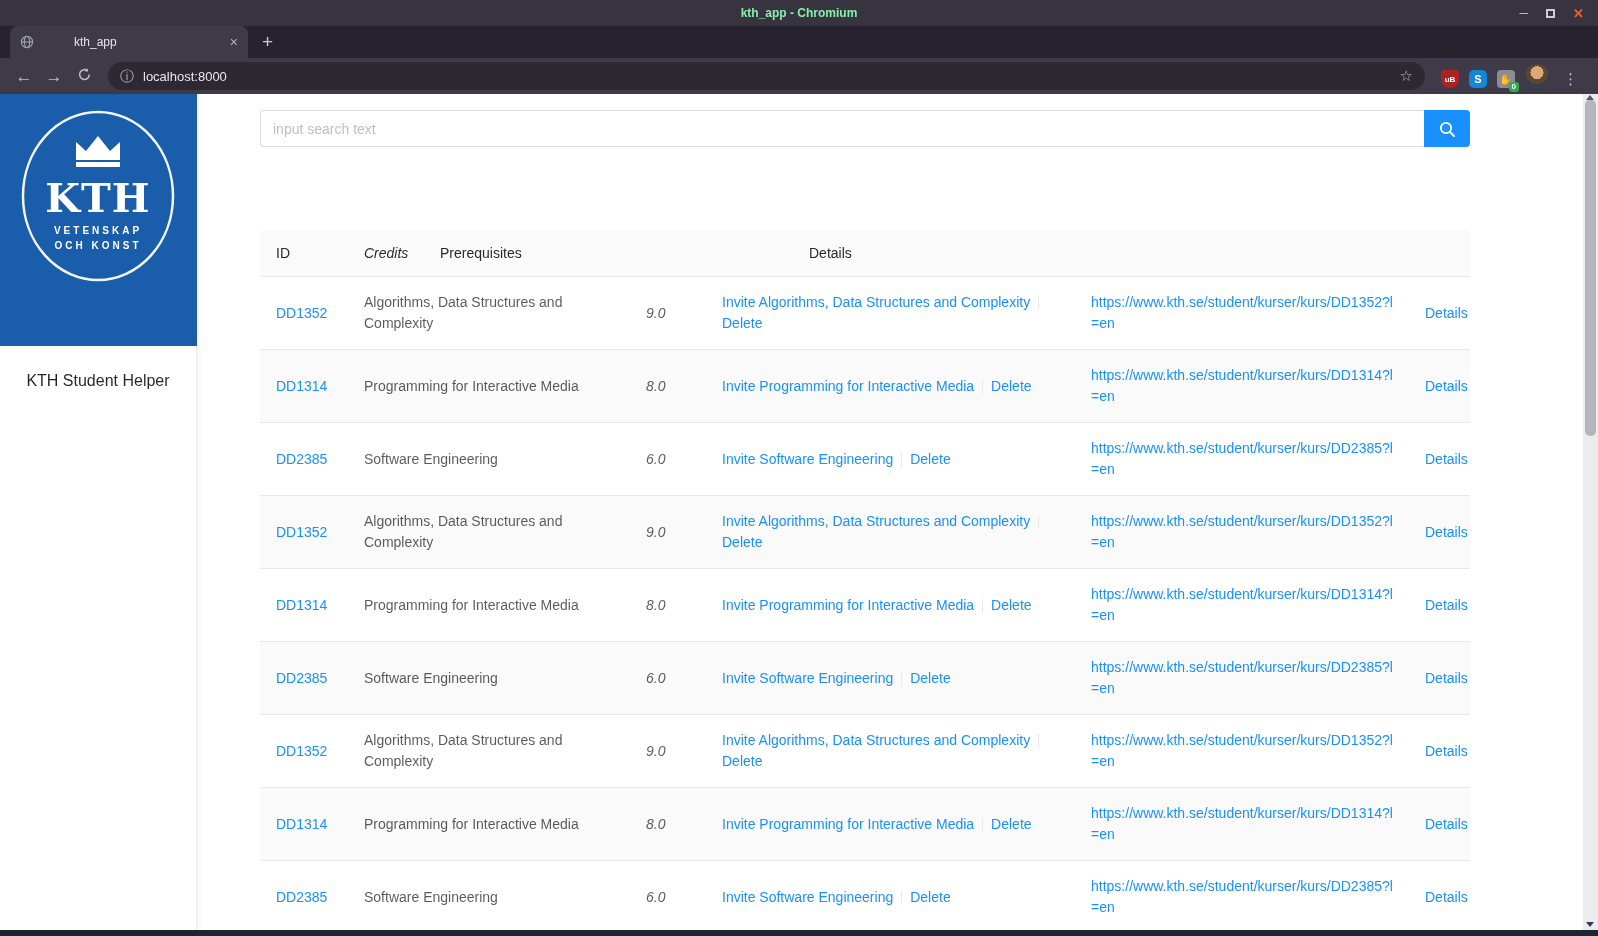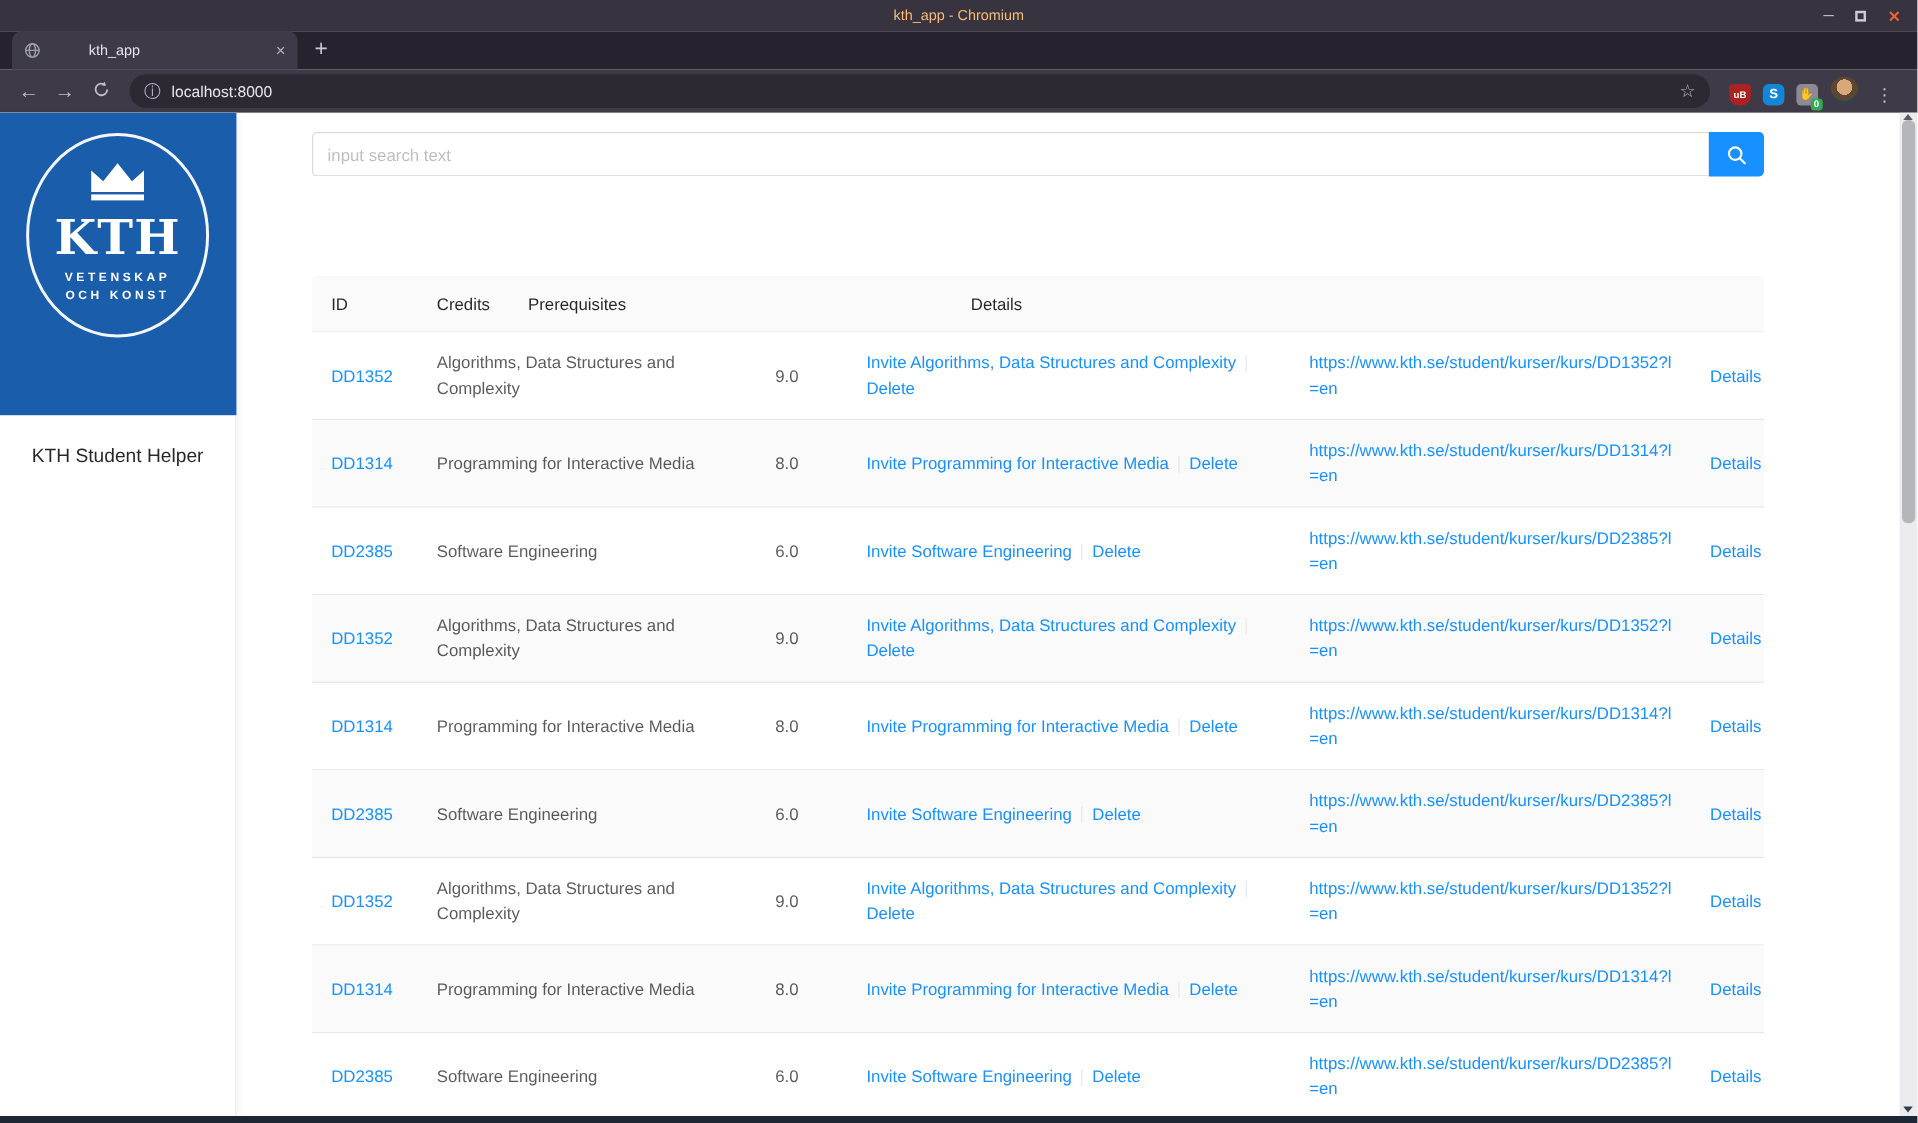--- a/index.html
+++ b/index.html
@@ -1,21 +1,21 @@
 <!DOCTYPE html>
 <html><head>
 <meta charset="utf-8">
 <style>
   * { box-sizing: border-box; margin: 0; padding: 0; }
   html,body { width: 1598px; height: 936px; overflow: hidden; }
   body { font-family: "Liberation Sans", sans-serif; background: #fff; }
 
   
   .titlebar { height: 26px; background: #38343f; position: relative; display: flex; align-items: center; }
-  .titlebar-title { position: absolute; left: 0; right: 0; text-align: center; color: #fdba74; font-size: 12px; font-weight: normal; }
+  .titlebar-title { position: absolute; left: 0; right: 0; text-align: center; color: #86efac; font-size: 12px; font-weight: bold; }
   .win-controls { margin-left: auto; display: flex; align-items: center; gap: 18px; padding-right: 14px; z-index: 2; }
   .btn-min { color: #cfccd6; font-size: 12px; line-height: 1; }
   .btn-max { width: 9px; height: 9px; border: 2px solid #cfccd6; }
   .btn-close { color: #ea6239; font-size: 13px; line-height: 1; font-weight: bold; }
 
   .tabstrip { height: 32px; background: #27232e; display: flex; align-items: flex-end; padding-left: 10px; }
   .tab { width: 238px; height: 32px; background: #3e3a47; border-radius: 8px 8px 0 0; display: flex; align-items: center; padding: 0 10px; gap: 8px; }
   .tab-label { color: #e6e3ea; font-size: 12px; flex: 1; margin-left: 32px; }
   .tab-close { color: #b5b2bc; font-size: 14px; }
   .new-tab { color: #c9c6d0; font-size: 19px; height: 32px; display: flex; align-items: center; padding: 0 14px; }
@@ -48,21 +48,21 @@
   .search-btn { width: 46px; background: #1890ff; border: none; border-radius: 0 4px 4px 0; display: flex; align-items: center; justify-content: center; cursor: pointer; }
 
   .table { width: 1210px; margin-top: 83px; font-size: 14px; }
   .thead { display: flex; background: #fafafa; border-radius: 4px 4px 0 0; border-bottom: 1px solid #e8e8e8; }
   .th { height: 46px; padding: 0 16px; display: flex; align-items: center; color: rgba(0,0,0,.85); font-weight: 500; }
   .trow { display: flex; border-bottom: 1px solid #e8e8e8; min-height: 73px; }
   .trow:nth-child(even) { background: #fafafa; }
   .td { padding: 15px 16px; display: flex; align-items: center; color: rgba(0,0,0,.65); line-height: 1.5; }
   .c-id { width: 88px; }
   .c-name { width: 282px; }
-  .c-credits { width: 76px; }
+  .c-credits { width: 76px; font-style: italic; }
   .c-prereq { width: 369px; }
   .c-web { width: 334px; }
   .c-details { width: 61px; padding-right: 0; }
   .link { color: #1890ff; text-decoration: none; cursor: pointer; }
   .c-web .link { word-break: break-all; }
   .divider { display: inline-block; width: 1px; height: 14px; background: #e8e8e8; margin: 0 8px; vertical-align: middle; }
 
   
   .scrollbar { position: absolute; right: 0; top: 0; width: 15px; height: 836px; background: #ececee; z-index: 3; }
   .sb-thumb { position: absolute; top: 6px; left: 2px; width: 11px; height: 336px; background: #b4b6bb; border-radius: 5px; }

